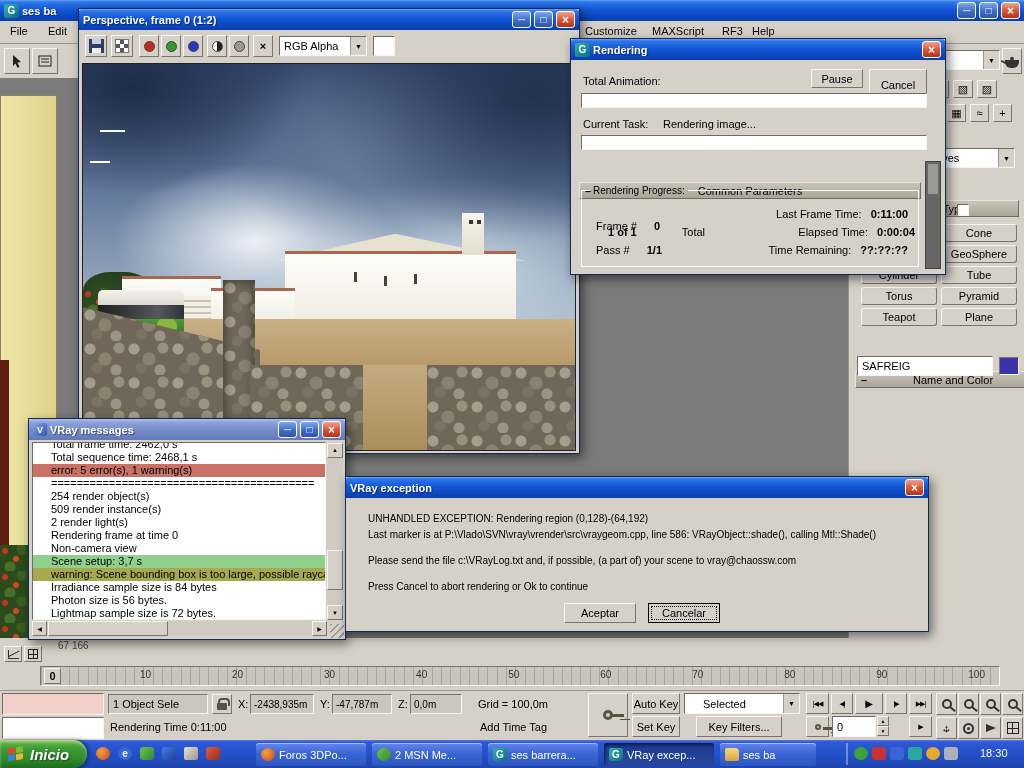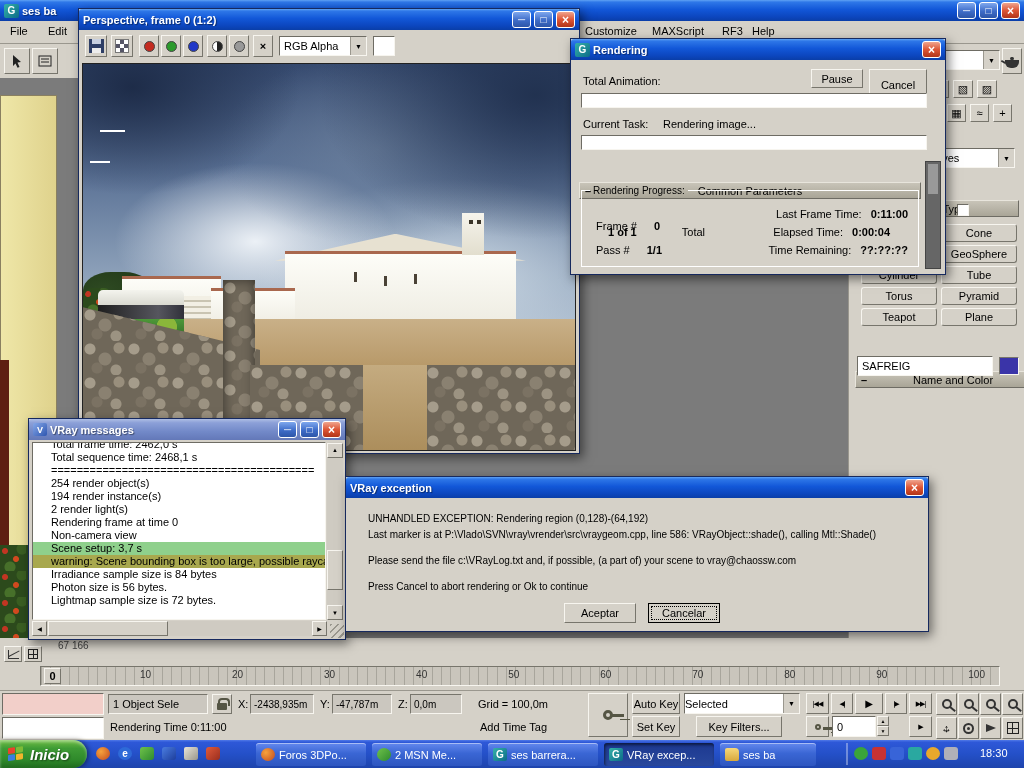--- a/index.html
+++ b/index.html
@@ -235,21 +235,21 @@
     <span class="sunk w" style="left:332px;top:3px;width:60px;height:20px;padding-left:3px;font-size:10px">-47,787m</span>
     <span class="w" style="left:398px;top:7px">Z:</span>
     <span class="sunk w" style="left:410px;top:3px;width:52px;height:20px;padding-left:3px;font-size:10px">0,0m</span>
     <span class="w" style="left:478px;top:7px">Grid = 100,0m</span>
     <span class="w" style="left:480px;top:30px">Add Time Tag</span>
     <span class="b3 w" style="left:588px;top:2px;width:40px;height:44px">
         <span class="keyic"></span>
       </span>
     <span class="b3 w" style="left:632px;top:2px;width:48px;height:21px">Auto Key</span>
     <span class="b3 w" style="left:632px;top:25px;width:48px;height:21px">Set Key</span>
-    <span class="field w dd" style="left:684px;top:2px;width:116px;height:21px;padding-left:0">
+    <span class="field w dd" style="left:684px;top:2px;width:116px;height:21px;padding-left:18px">
       <span style="flex:1">Selected</span>
       <span class="ddbtn"></span>
     </span>
     <span class="b3 w" style="left:696px;top:25px;width:86px;height:21px">Key Filters...</span>
     <span class="b3 w tiny" style="left:806px;top:2px;width:23px;height:21px">
         <span class="ic-gostart"></span>
       </span>
     <span class="b3 w tiny" style="left:831px;top:2px;width:22px;height:21px">
         <span class="ic-prev"></span>
       </span>
@@ -374,23 +374,24 @@
       <span class="vicon"></span>
       <span class="t">VRay messages</span>
       <span class="wb min"></span>
       <span class="wb max"></span>
       <span class="wb close"></span>
     </div>
     <div class="w field" style="left:3px;top:23px;width:294px;height:178px;overflow:hidden;display:block">
       <div style="margin-top:-5px">
         <div class="log">Total frame time: 2462,0 s</div>
         <div class="log">Total sequence time: 2468,1 s</div>
+        <div class="log l-err">error: 5 error(s), 1 warning(s)</div>
         <div class="log">=========================================</div>
         <div class="log">254 render object(s)</div>
-        <div class="log">194 render instance(s)</div>
+        <div class="log">509 render instance(s)</div>
         <div class="log">2 render light(s)</div>
         <div class="log">Rendering frame at time 0</div>
         <div class="log">Non-camera view</div>
         <div class="log l-ok">Scene setup: 3,7 s</div>
         <div class="log l-warn">warning: Scene bounding box is too large, possible raycast erro</div>
         <div class="log">Irradiance sample size is 84 bytes</div>
         <div class="log">Photon size is 56 bytes.</div>
         <div class="log">Lightmap sample size is 72 bytes.</div>
 
       </div>
@@ -446,21 +447,21 @@
         <span style="margin-left:42px">Total</span>
       </div>
       <div class="w" style="left:14px;top:48px">
         <span>Pass #</span>
         <span class="bv" style="margin-left:14px">1/1</span>
       </div>
       <div class="w" style="right:10px;top:12px;text-align:right">
         <span>Last Frame Time:</span>
         <span class="bv" style="margin-left:6px">0:11:00</span>
       </div>
-      <div class="w" style="right:28px;top:30px;text-align:left">
+      <div class="w" style="right:3px;top:30px;text-align:left">
         <span>Elapsed Time:</span>
         <span class="bv" style="margin-left:6px">0:00:04</span>
       </div>
       <div class="w" style="right:10px;top:48px;text-align:right">
         <span>Time Remaining:</span>
         <span class="bv" style="margin-left:6px">??:??:??</span>
       </div>
     </fieldset>
   </div>
 

